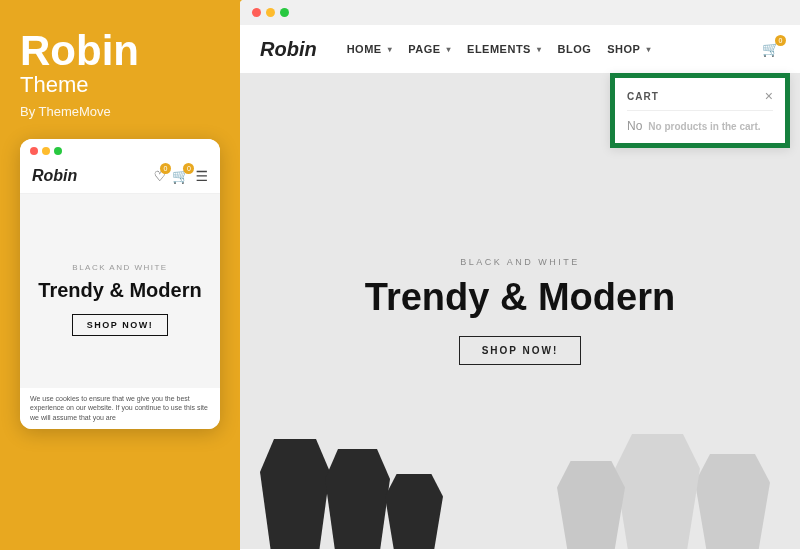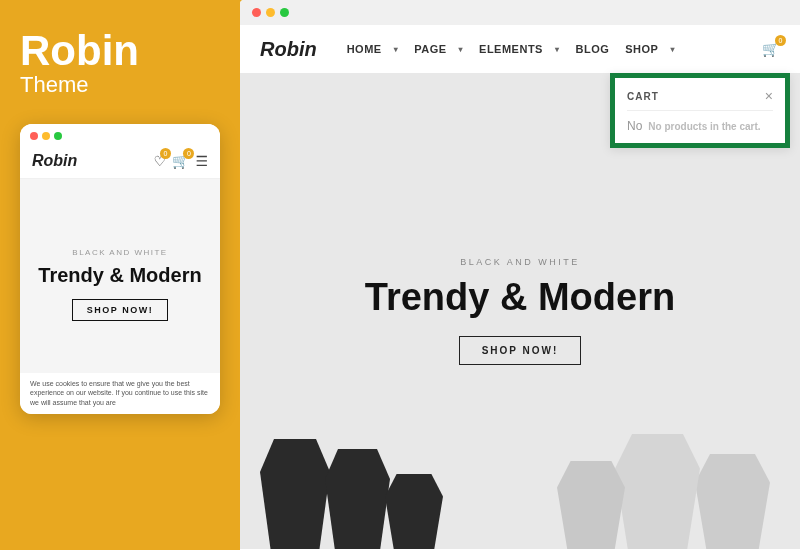--- a/index.html
+++ b/index.html
@@ -227,21 +227,21 @@
 
     .nav-link {
       font-size: 11px;
       font-weight: 600;
       color: #333;
       text-transform: uppercase;
       letter-spacing: 0.5px;
       cursor: pointer;
       display: flex;
       align-items: center;
-      gap: 12px;
+      gap: 6px;
     }
 
     .nav-chevron {
       font-size: 8px;
       color: #666;
     }
 
     
     .cart-dropdown {
       position: absolute;
@@ -393,20 +393,21 @@
       margin-left: auto;
     }
   </style>
 </head>
 <body>
 
 <div class="left-panel">
   <div>
     <div class="brand-title">Robin</div>
     <div class="brand-subtitle">Theme</div>
+    <div class="brand-author">By ThemeMove</div>
   </div>
 
   <div class="mobile-preview">
     <div class="mobile-preview-dots">
       <div class="dot dot-red"></div>
       <div class="dot dot-yellow"></div>
       <div class="dot dot-green"></div>
     </div>
     <div class="mobile-header">
       <span class="mobile-logo">Robin</span>

